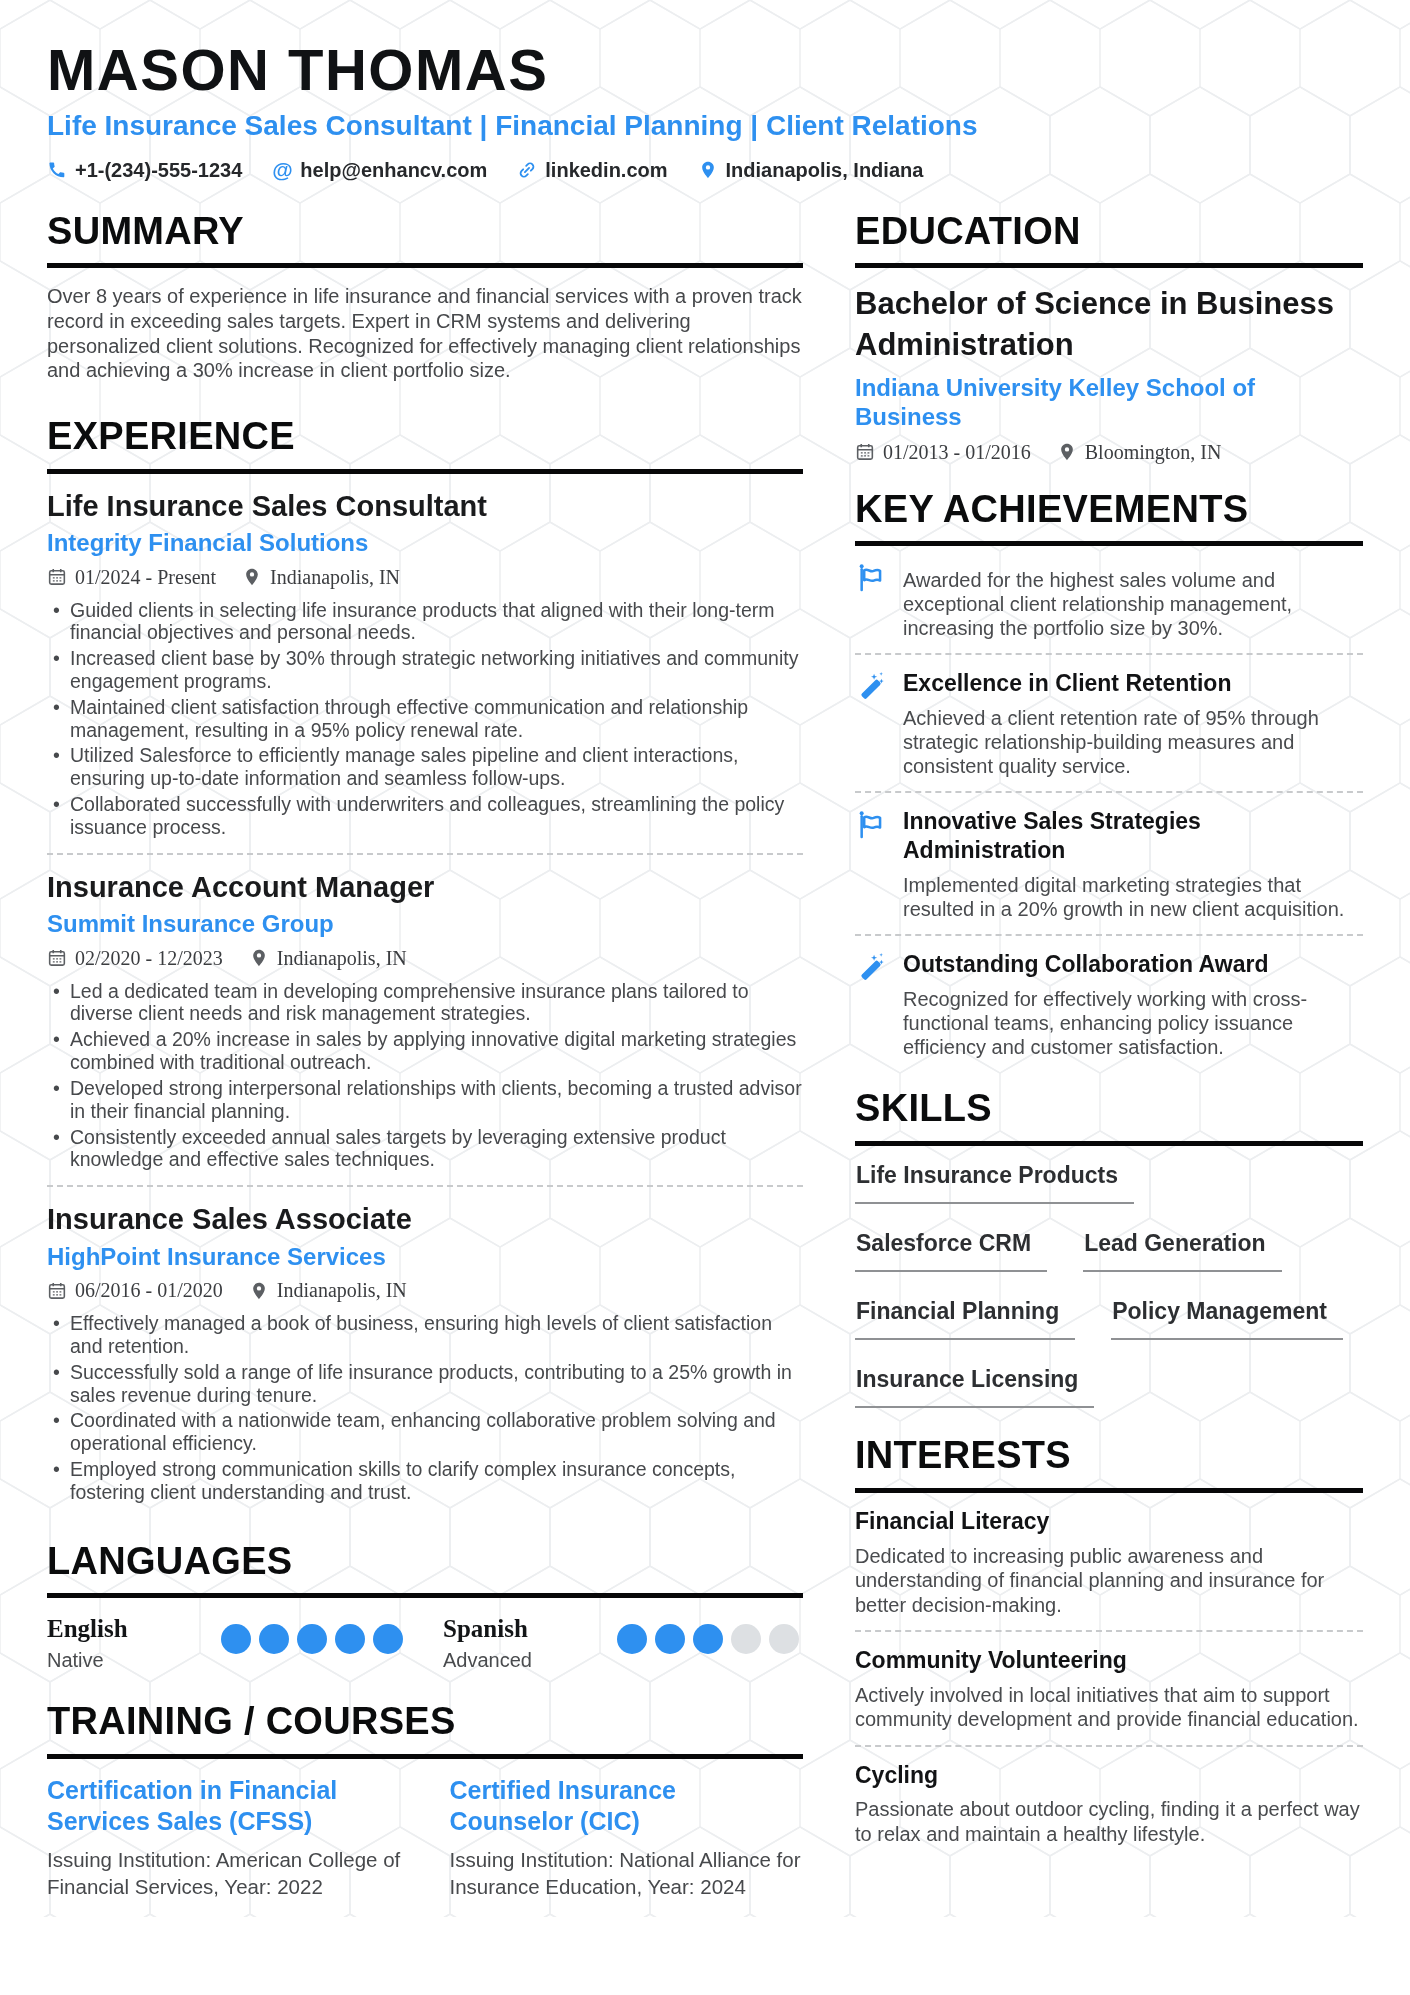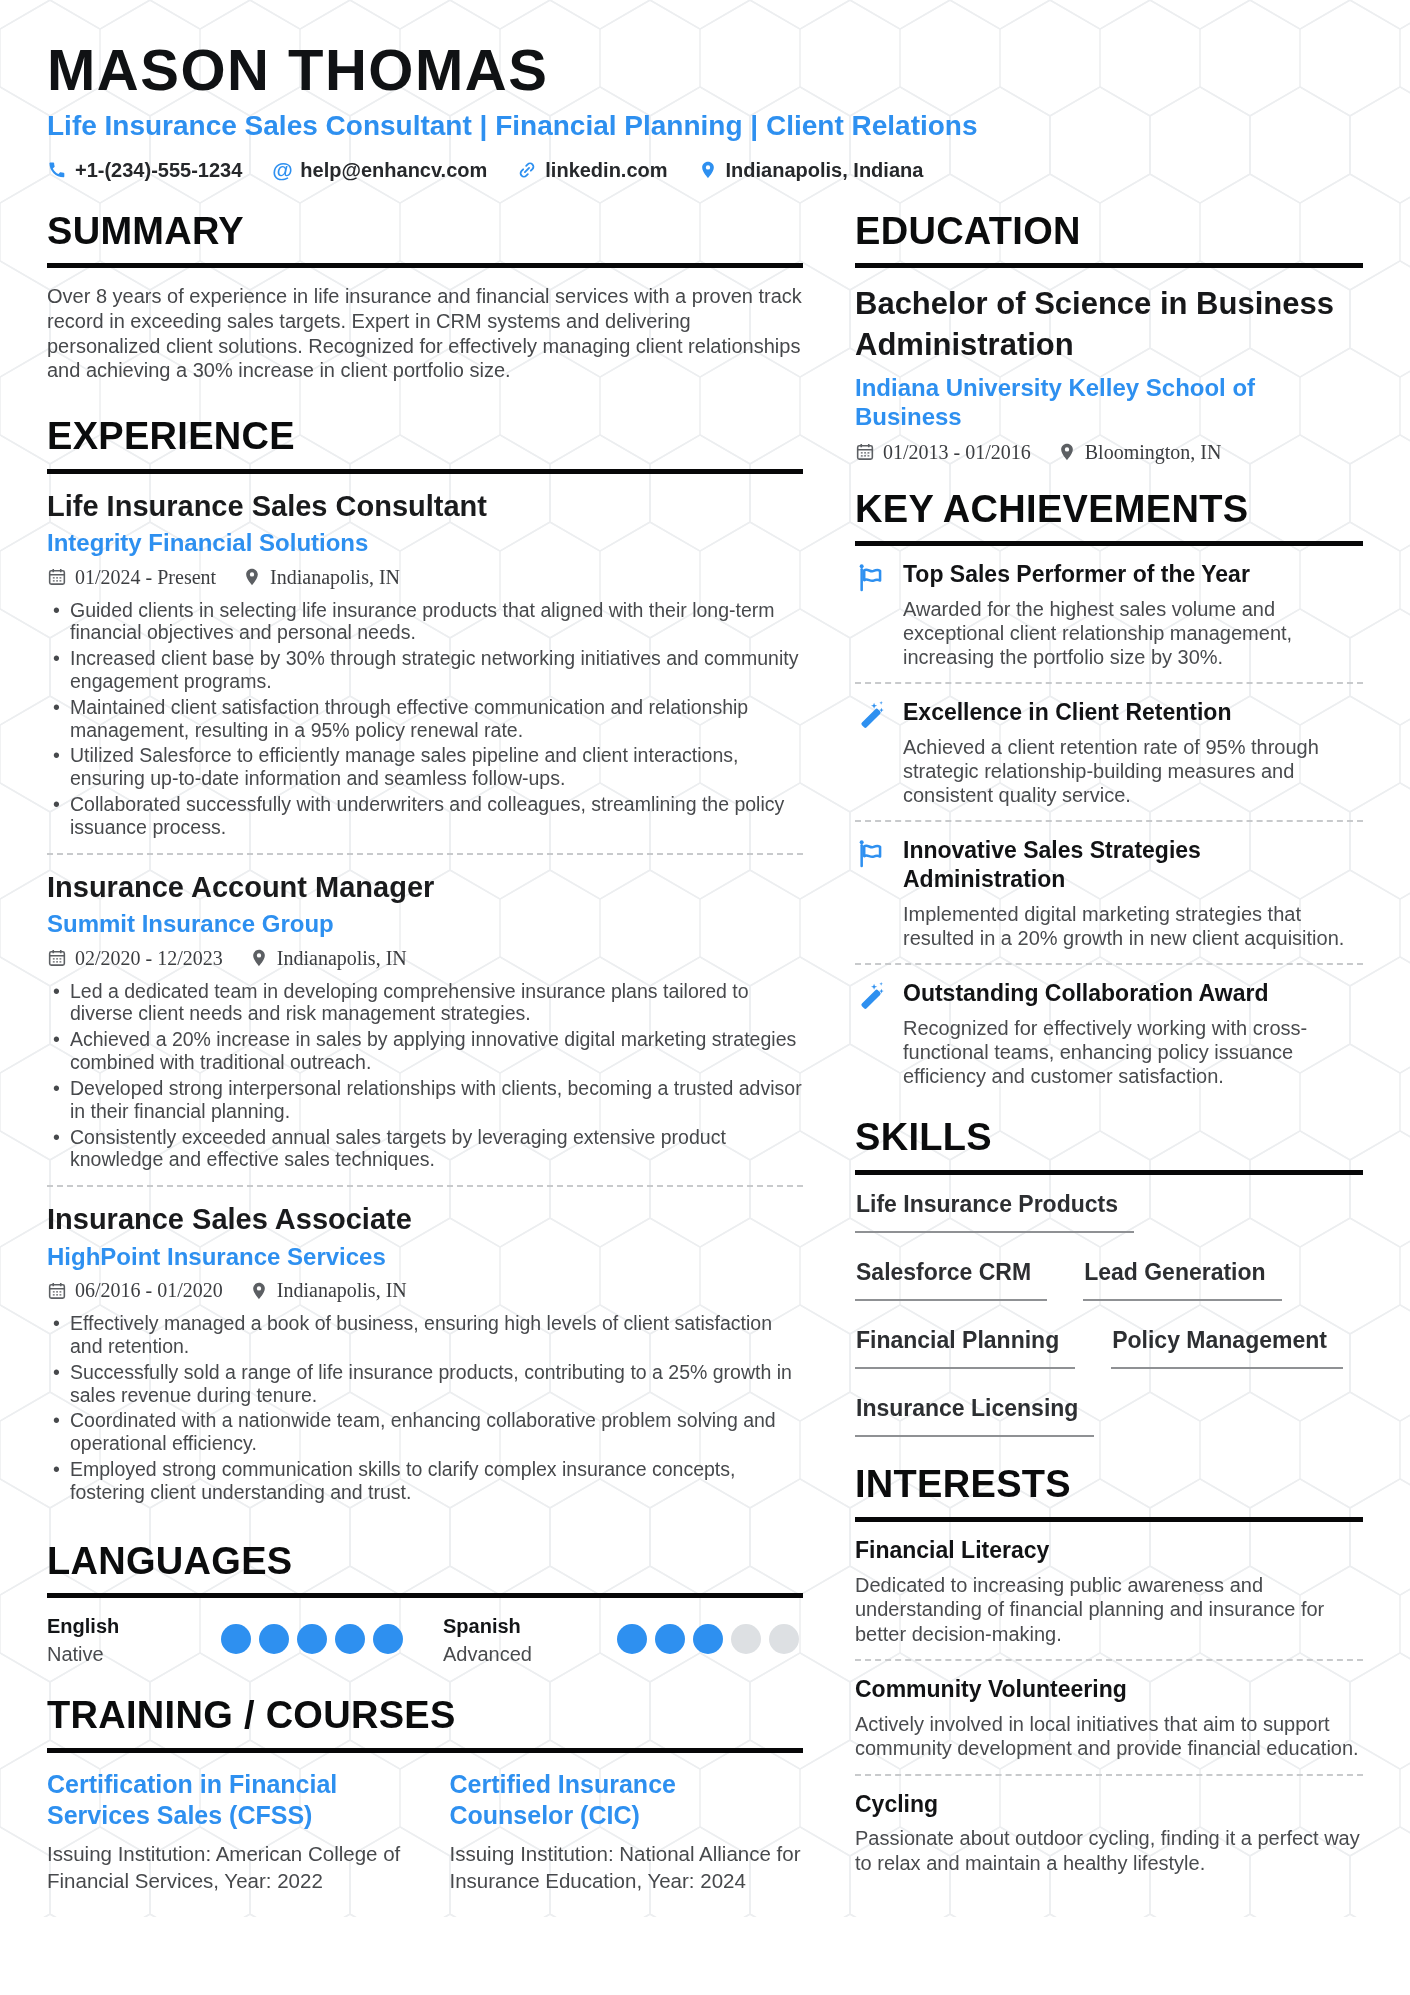--- a/index.html
+++ b/index.html
@@ -37,21 +37,21 @@
   .meta-item .icon { width:20px; height:20px; color:#5c5f63; }
   .bullets { margin-top:10px; list-style:none; }
   .bullets li { position:relative; padding-left:23px; font-size:19.5px; line-height:1.17; color:#47494c; margin-bottom:3px; }
   .bullets li::before { content:"\2022"; position:absolute; left:6px; top:0; color:#47494c; }
   hr.dashed { border:none; border-top:2px dashed #c8cacc; height:0; }
   .job-sep { margin:14px 0 16px 0; }
 
   
   .langs { display:flex; gap:40px; margin-top:6px; }
   .language { width:356px; display:flex; justify-content:space-between; }
-  .lang-name { font-size:20px; font-weight:700; color:#131517; line-height:1.2; }
+  .lang-name { font-size:25px; font-weight:700; color:#131517; line-height:1.2;font-family:Liberation Serif, serif; }
   .lang-level { font-size:20px; color:#494b4e; margin-top:5px; }
   .dots { display:flex; gap:8px; margin-top:10px; }
   .dot { width:30px; height:30px; border-radius:50%; background:var(--dot-inactive,#dde0e3); }
   .dot.filled { background:var(--accent,#2e90f0); }
 
   
   .courses { display:flex; gap:49px; margin-top:4px; }
   .course { width:357px; }
   .course-title { font-size:25px; font-weight:700; color:var(--accent,#2e90f0); line-height:1.24; }
   .course-desc { font-size:20.5px; line-height:1.28; color:#47494c; margin-top:10px; }
@@ -335,21 +335,20 @@
 
           <div class="ach-item">
             <span class="icon ach-icon">
               <svg viewBox="0 0 24 24" fill="none" stroke="currentColor" stroke-width="1.9" stroke-linecap="round" stroke-linejoin="round">
                   <circle cx="5" cy="3.2" r="1.5" fill="currentColor" stroke="none"></circle>
                   <path d="M5 5.4V21"></path>
                   <path d="M6.9 6.3c2.5-1.8 4.5 1.6 7.1.4 2-.9 3.4-.9 4.8-.1v7.3c-1.6-.9-3-.8-4.8 0-2.6 1.2-4.6-2.1-7.1-.3z"></path>
                 </svg>
             </span>
             <div>
-              <div class="ach-title">Top Sales Performer of the Year</div>
               <div class="ach-text">Awarded for the highest sales volume and exceptional client relationship management, increasing the portfolio size by 30%.</div>
             </div>
           </div>
           <hr class="dashed ach-sep">
 
           <div class="ach-item">
             <span class="icon ach-icon">
               <svg viewBox="0 0 24 24" fill="currentColor">
                   <rect x="3.5" y="11.2" width="17" height="5" rx="1.4" transform="rotate(-45 12 13.7)"></rect>
                   <path d="M14.3 2l.6 1.7 1.7.6-1.7.6-.6 1.7-.6-1.7-1.7-.6 1.7-.6z"></path>

